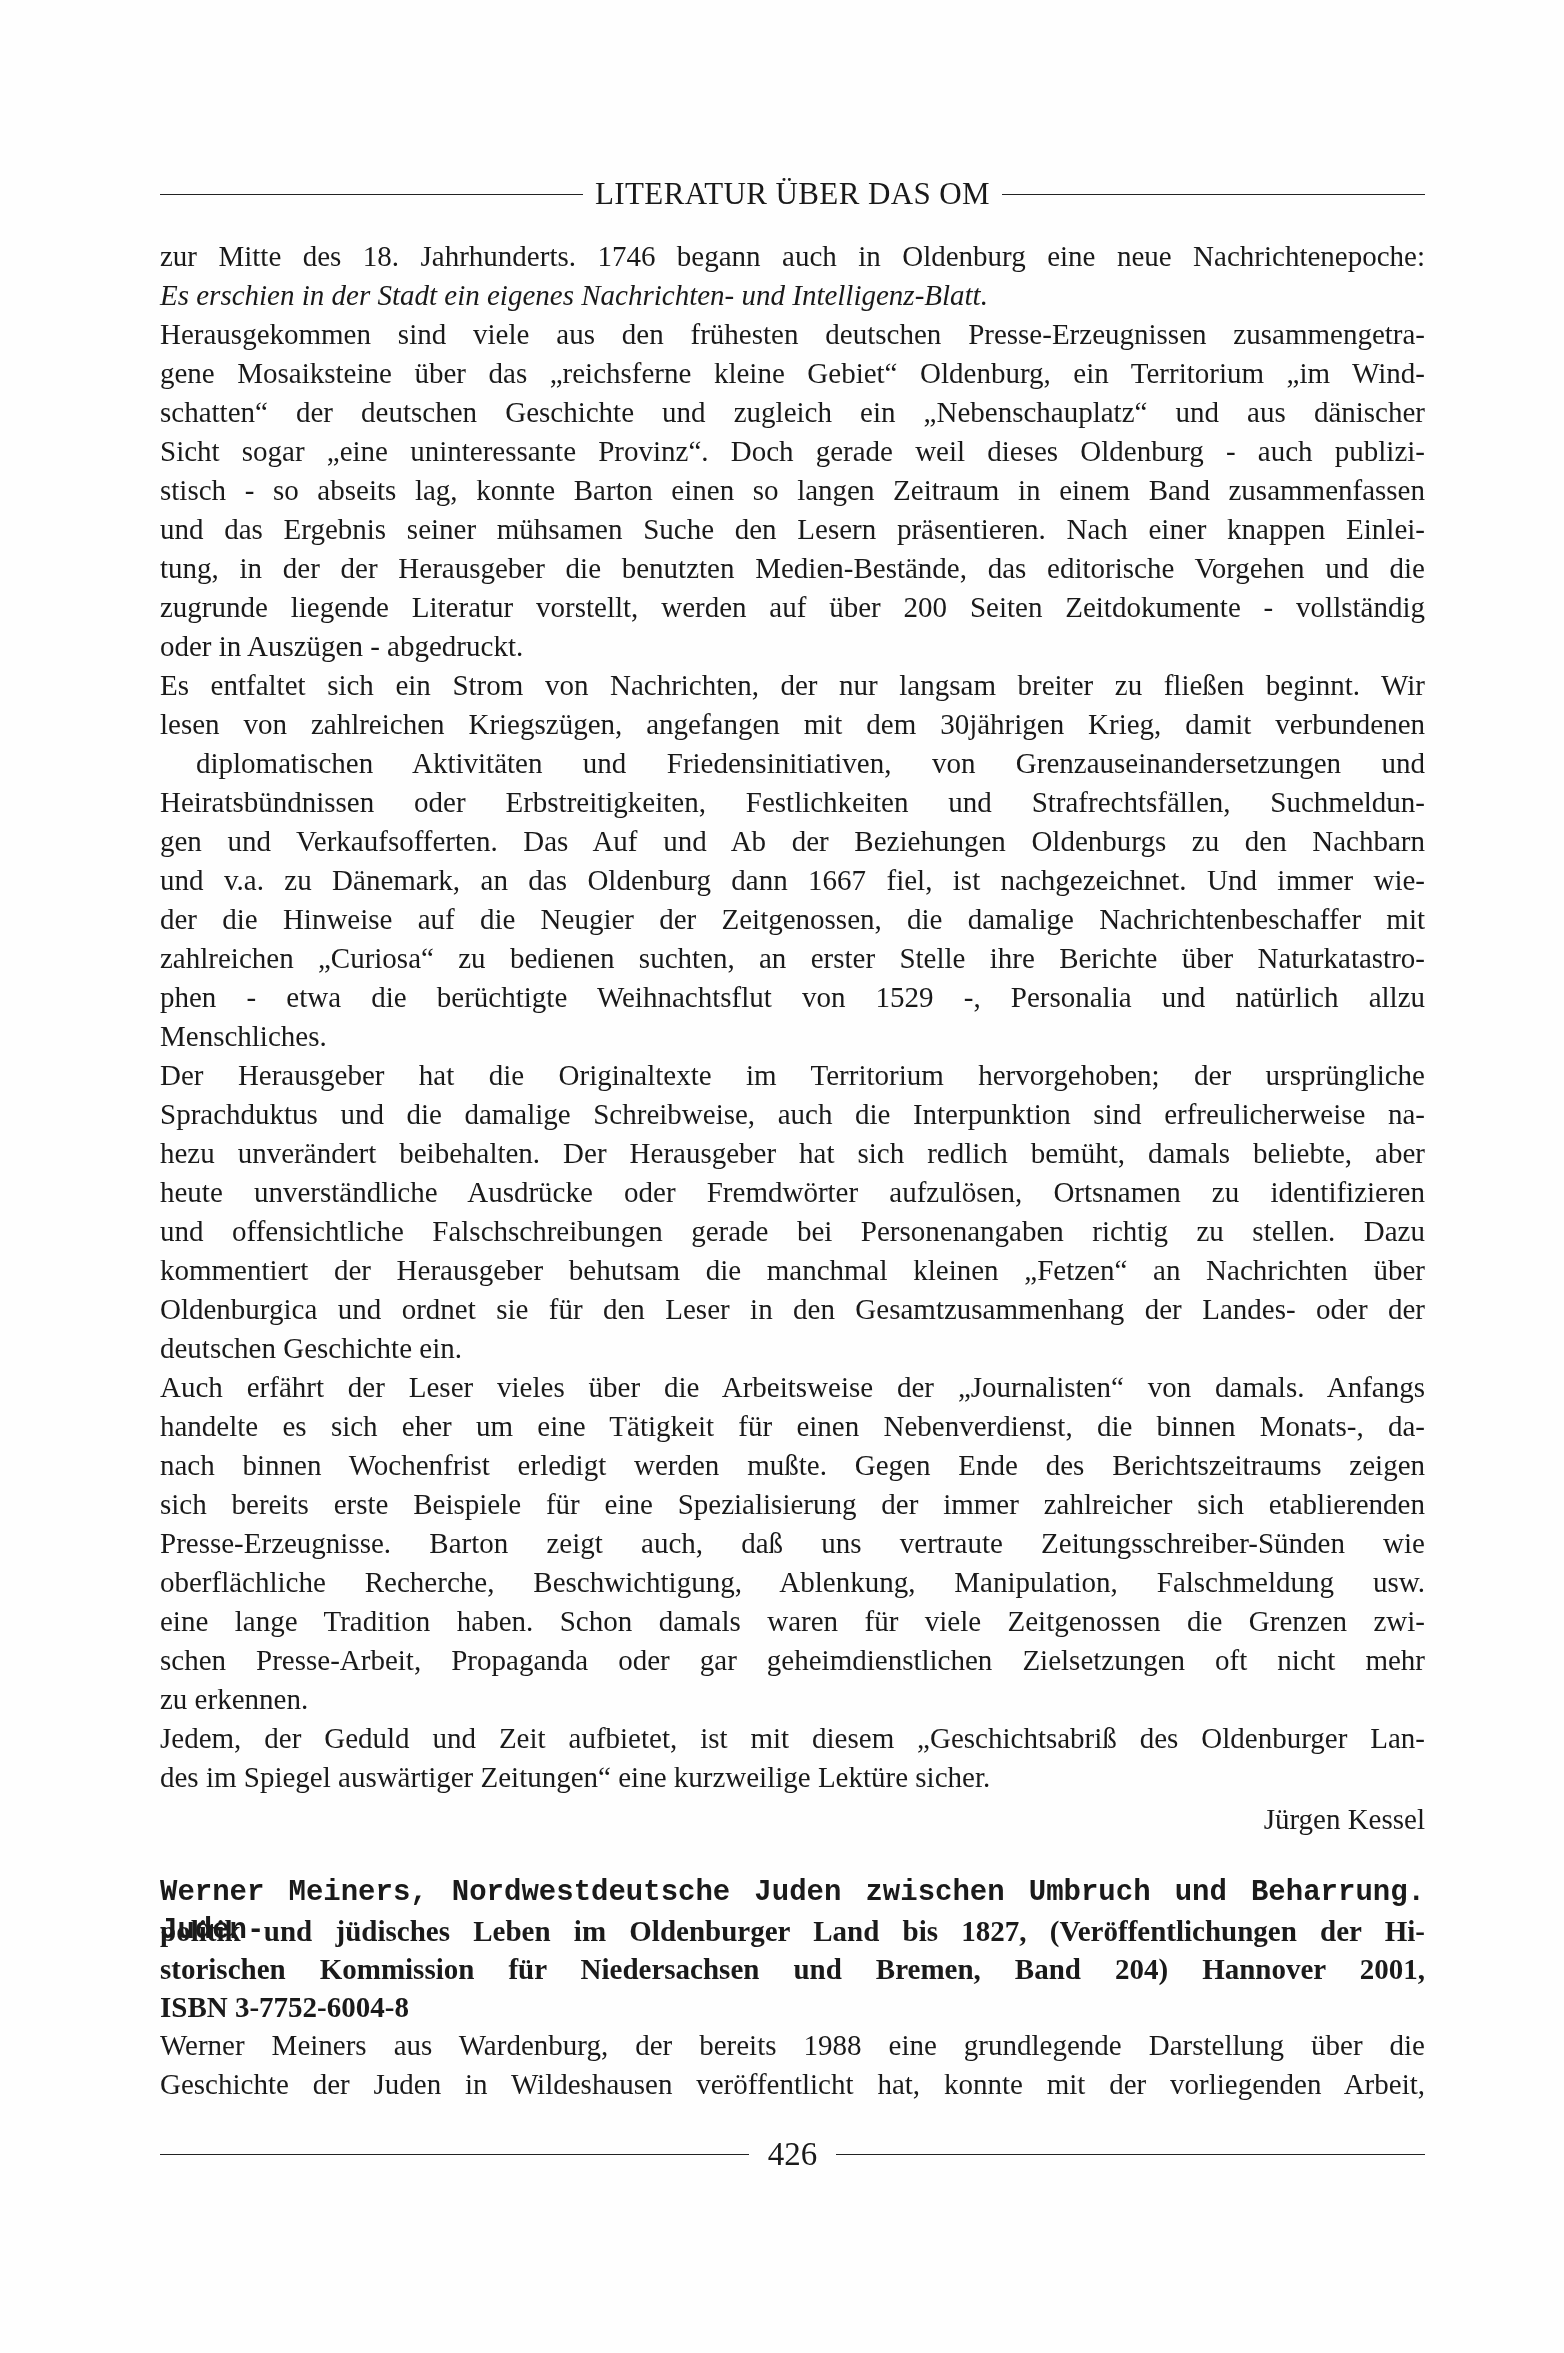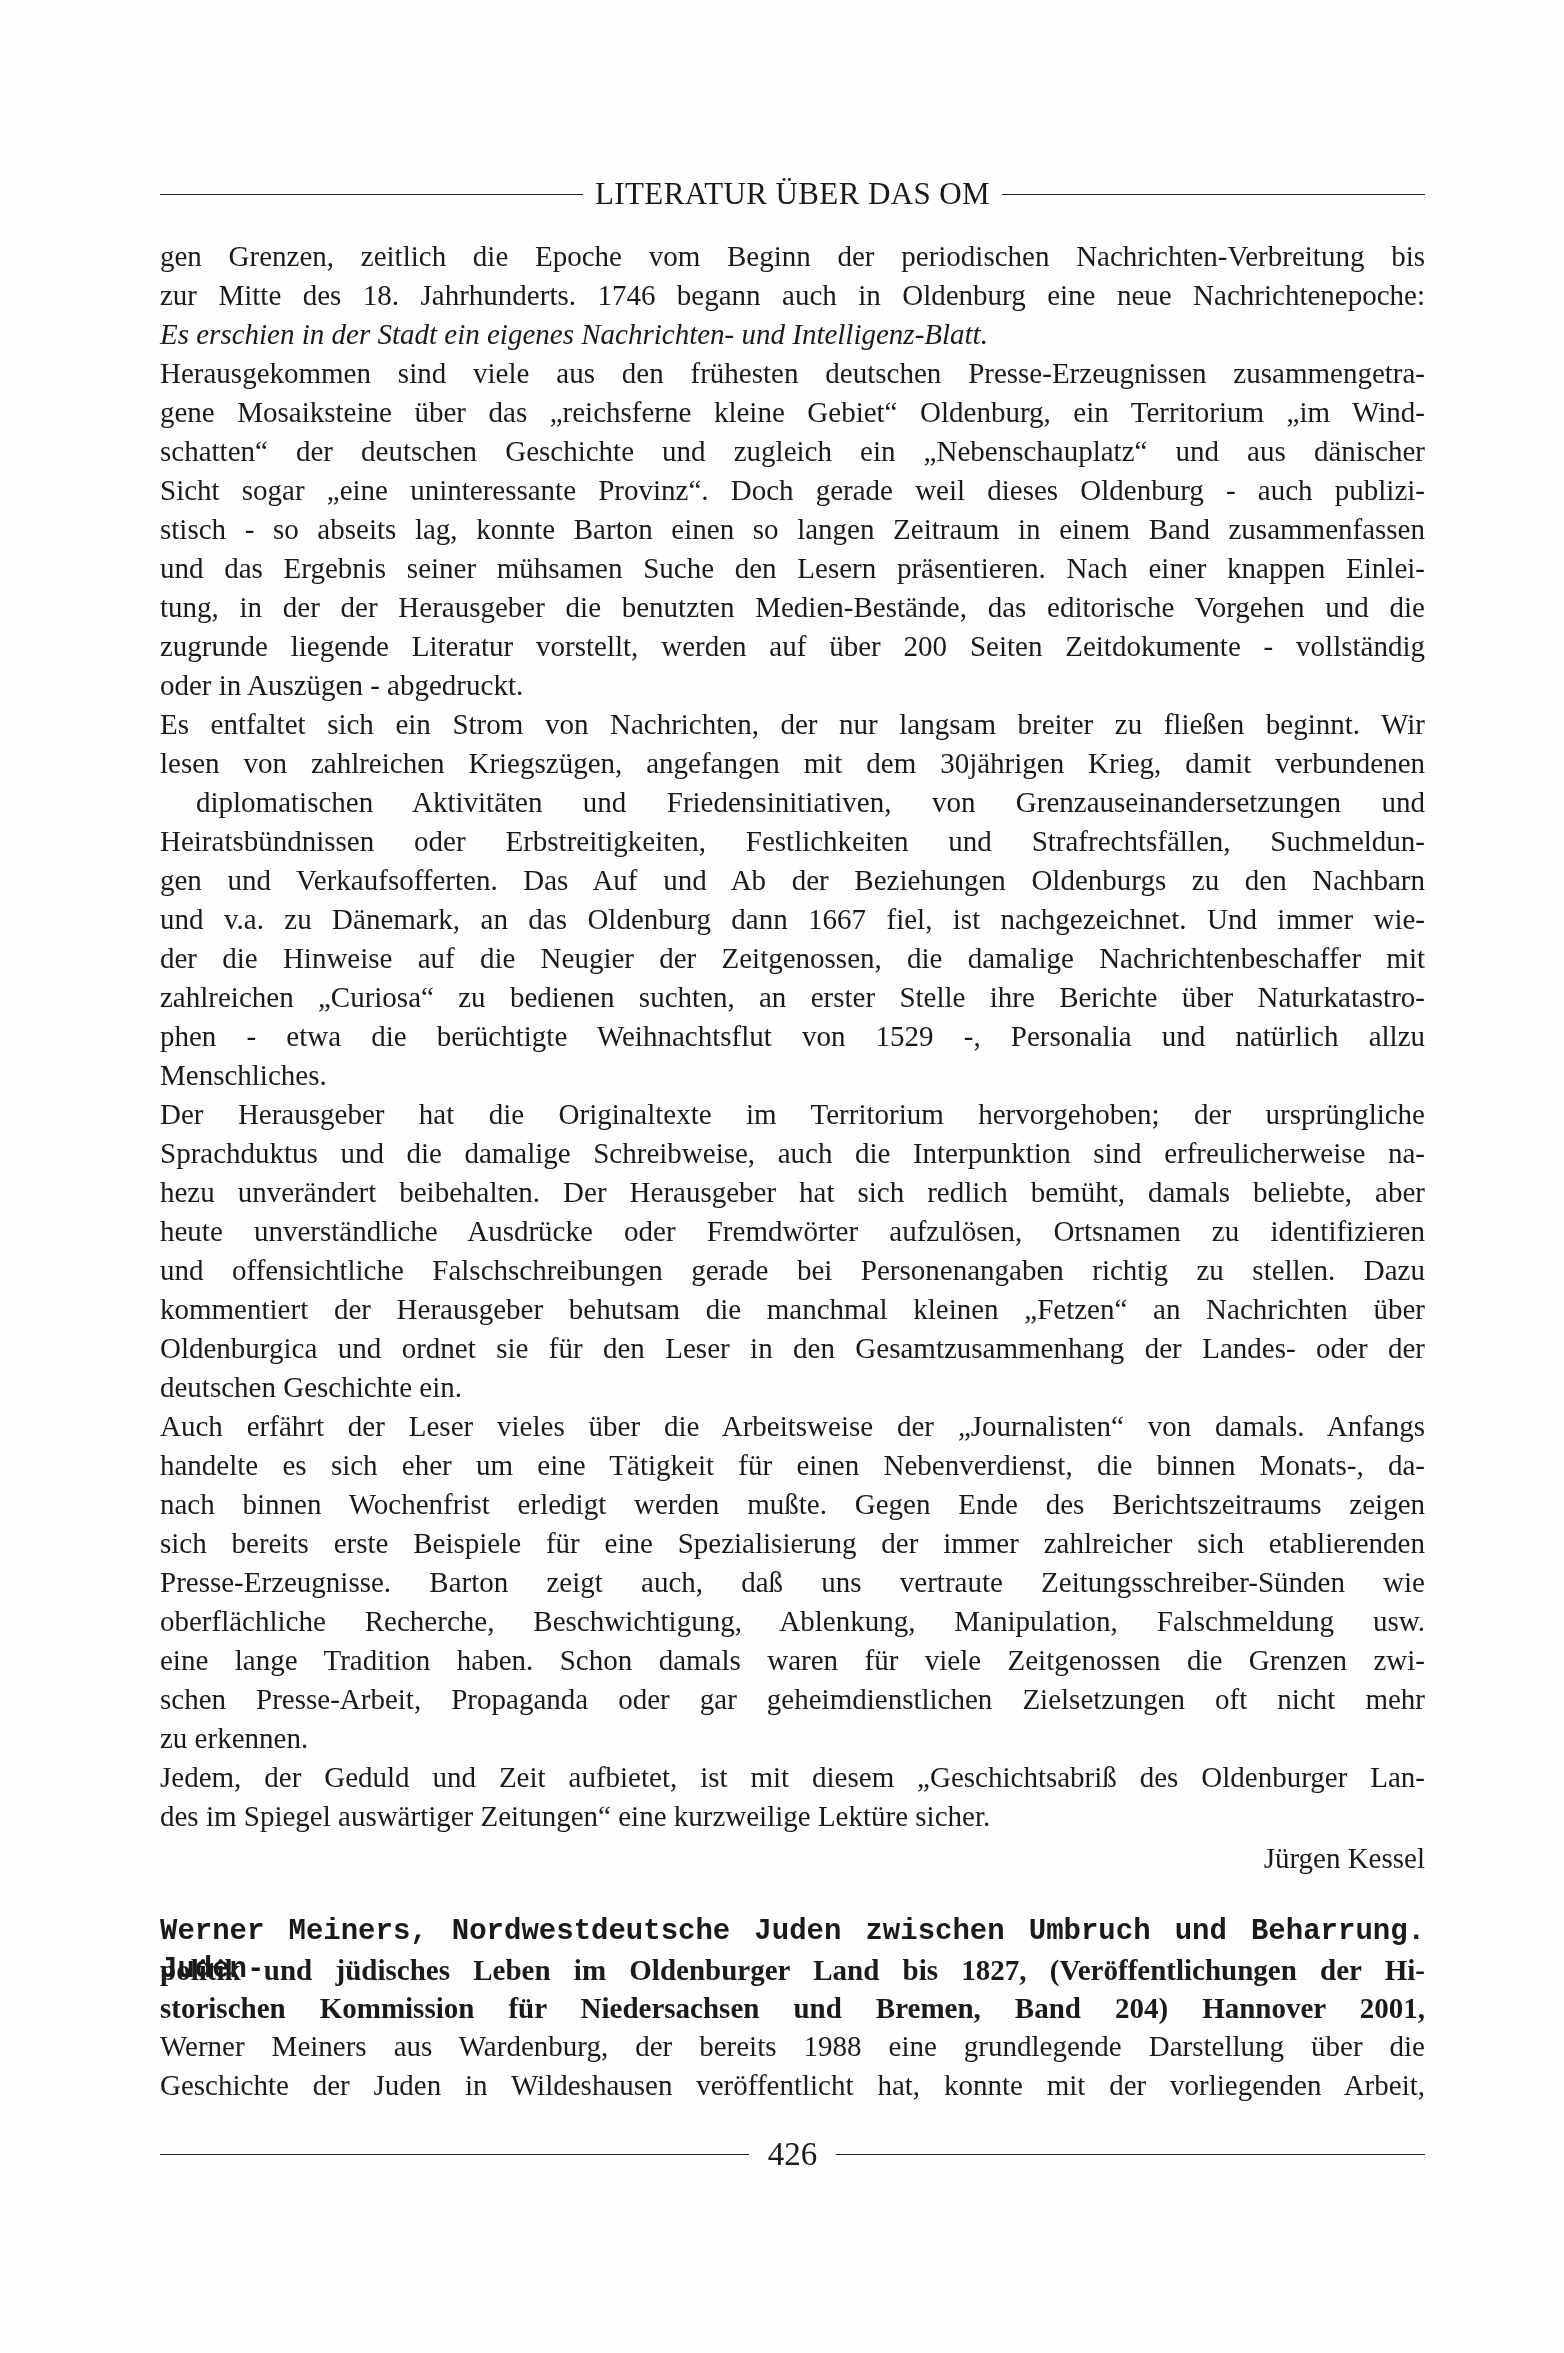--- a/index.html
+++ b/index.html
@@ -26,21 +26,20 @@
 
 <div class="running-head">
   <div class="rule"></div>
   <span class="title">LITERATUR ÜBER DAS OM</span>
   <div class="rule"></div>
 </div>
 
 <div class="text-block">
   <section>
     <div class="paragraph">
-      <div class="line" style="white-space: normal;">gen Grenzen, zeitlich die Epoche vom Beginn der periodischen Nachrichten-Verbreitung bis</div>
       <div class="line" style="white-space: normal;">zur Mitte des 18. Jahrhunderts. 1746 begann auch in Oldenburg eine neue Nachrichtenepoche:</div>
       <div class="line last" style="white-space: normal; font-style: italic;">Es erschien in der Stadt ein eigenes Nachrichten- und Intelligenz-Blatt.</div>
     </div>
     <div class="paragraph">
       <div class="line" style="white-space: normal;">Herausgekommen sind viele aus den frühesten deutschen Presse-Erzeugnissen zusammengetra-</div>
       <div class="line" style="white-space: normal;">gene Mosaiksteine über das „reichsferne kleine Gebiet“ Oldenburg, ein Territorium „im Wind-</div>
       <div class="line" style="white-space: normal;">schatten“ der deutschen Geschichte und zugleich ein „Nebenschauplatz“ und aus dänischer</div>
       <div class="line" style="white-space: normal;">Sicht sogar „eine uninteressante Provinz“. Doch gerade weil dieses Oldenburg - auch publizi-</div>
       <div class="line" style="white-space: normal;">stisch - so abseits lag, konnte Barton einen so langen Zeitraum in einem Band zusammenfassen</div>
       <div class="line" style="white-space: normal;">und das Ergebnis seiner mühsamen Suche den Lesern präsentieren. Nach einer knappen Einlei-</div>
@@ -86,20 +85,21 @@
       <div class="line last" style="white-space: normal;">des im Spiegel auswärtiger Zeitungen“ eine kurzweilige Lektüre sicher.</div>
     </div>
     <div class="signature">Jürgen Kessel</div>
   </section>
 
   <section>
     <div class="review-heading">
       <div class="line" style="white-space: normal; font-family: Liberation Mono, monospace;">Werner Meiners, Nordwestdeutsche Juden zwischen Umbruch und Beharrung. Juden-</div>
       <div class="line" style="white-space: normal;">politik und jüdisches Leben im Oldenburger Land bis 1827, (Veröffentlichungen der Hi-</div>
       <div class="line" style="white-space: normal;">storischen Kommission für Niedersachsen und Bremen, Band 204) Hannover 2001,</div>
+      <div class="line last" style="white-space: normal;">ISBN 3-7752-6004-8</div>
     </div>
     <div class="paragraph">
       <div class="line" style="white-space: normal;">Werner Meiners aus Wardenburg, der bereits 1988 eine grundlegende Darstellung über die</div>
       <div class="line" style="white-space: normal;">Geschichte der Juden in Wildeshausen veröffentlicht hat, konnte mit der vorliegenden Arbeit,</div>
     </div>
   </section>
 </div>
 
 <div class="folio">
   <div class="rule"></div>

